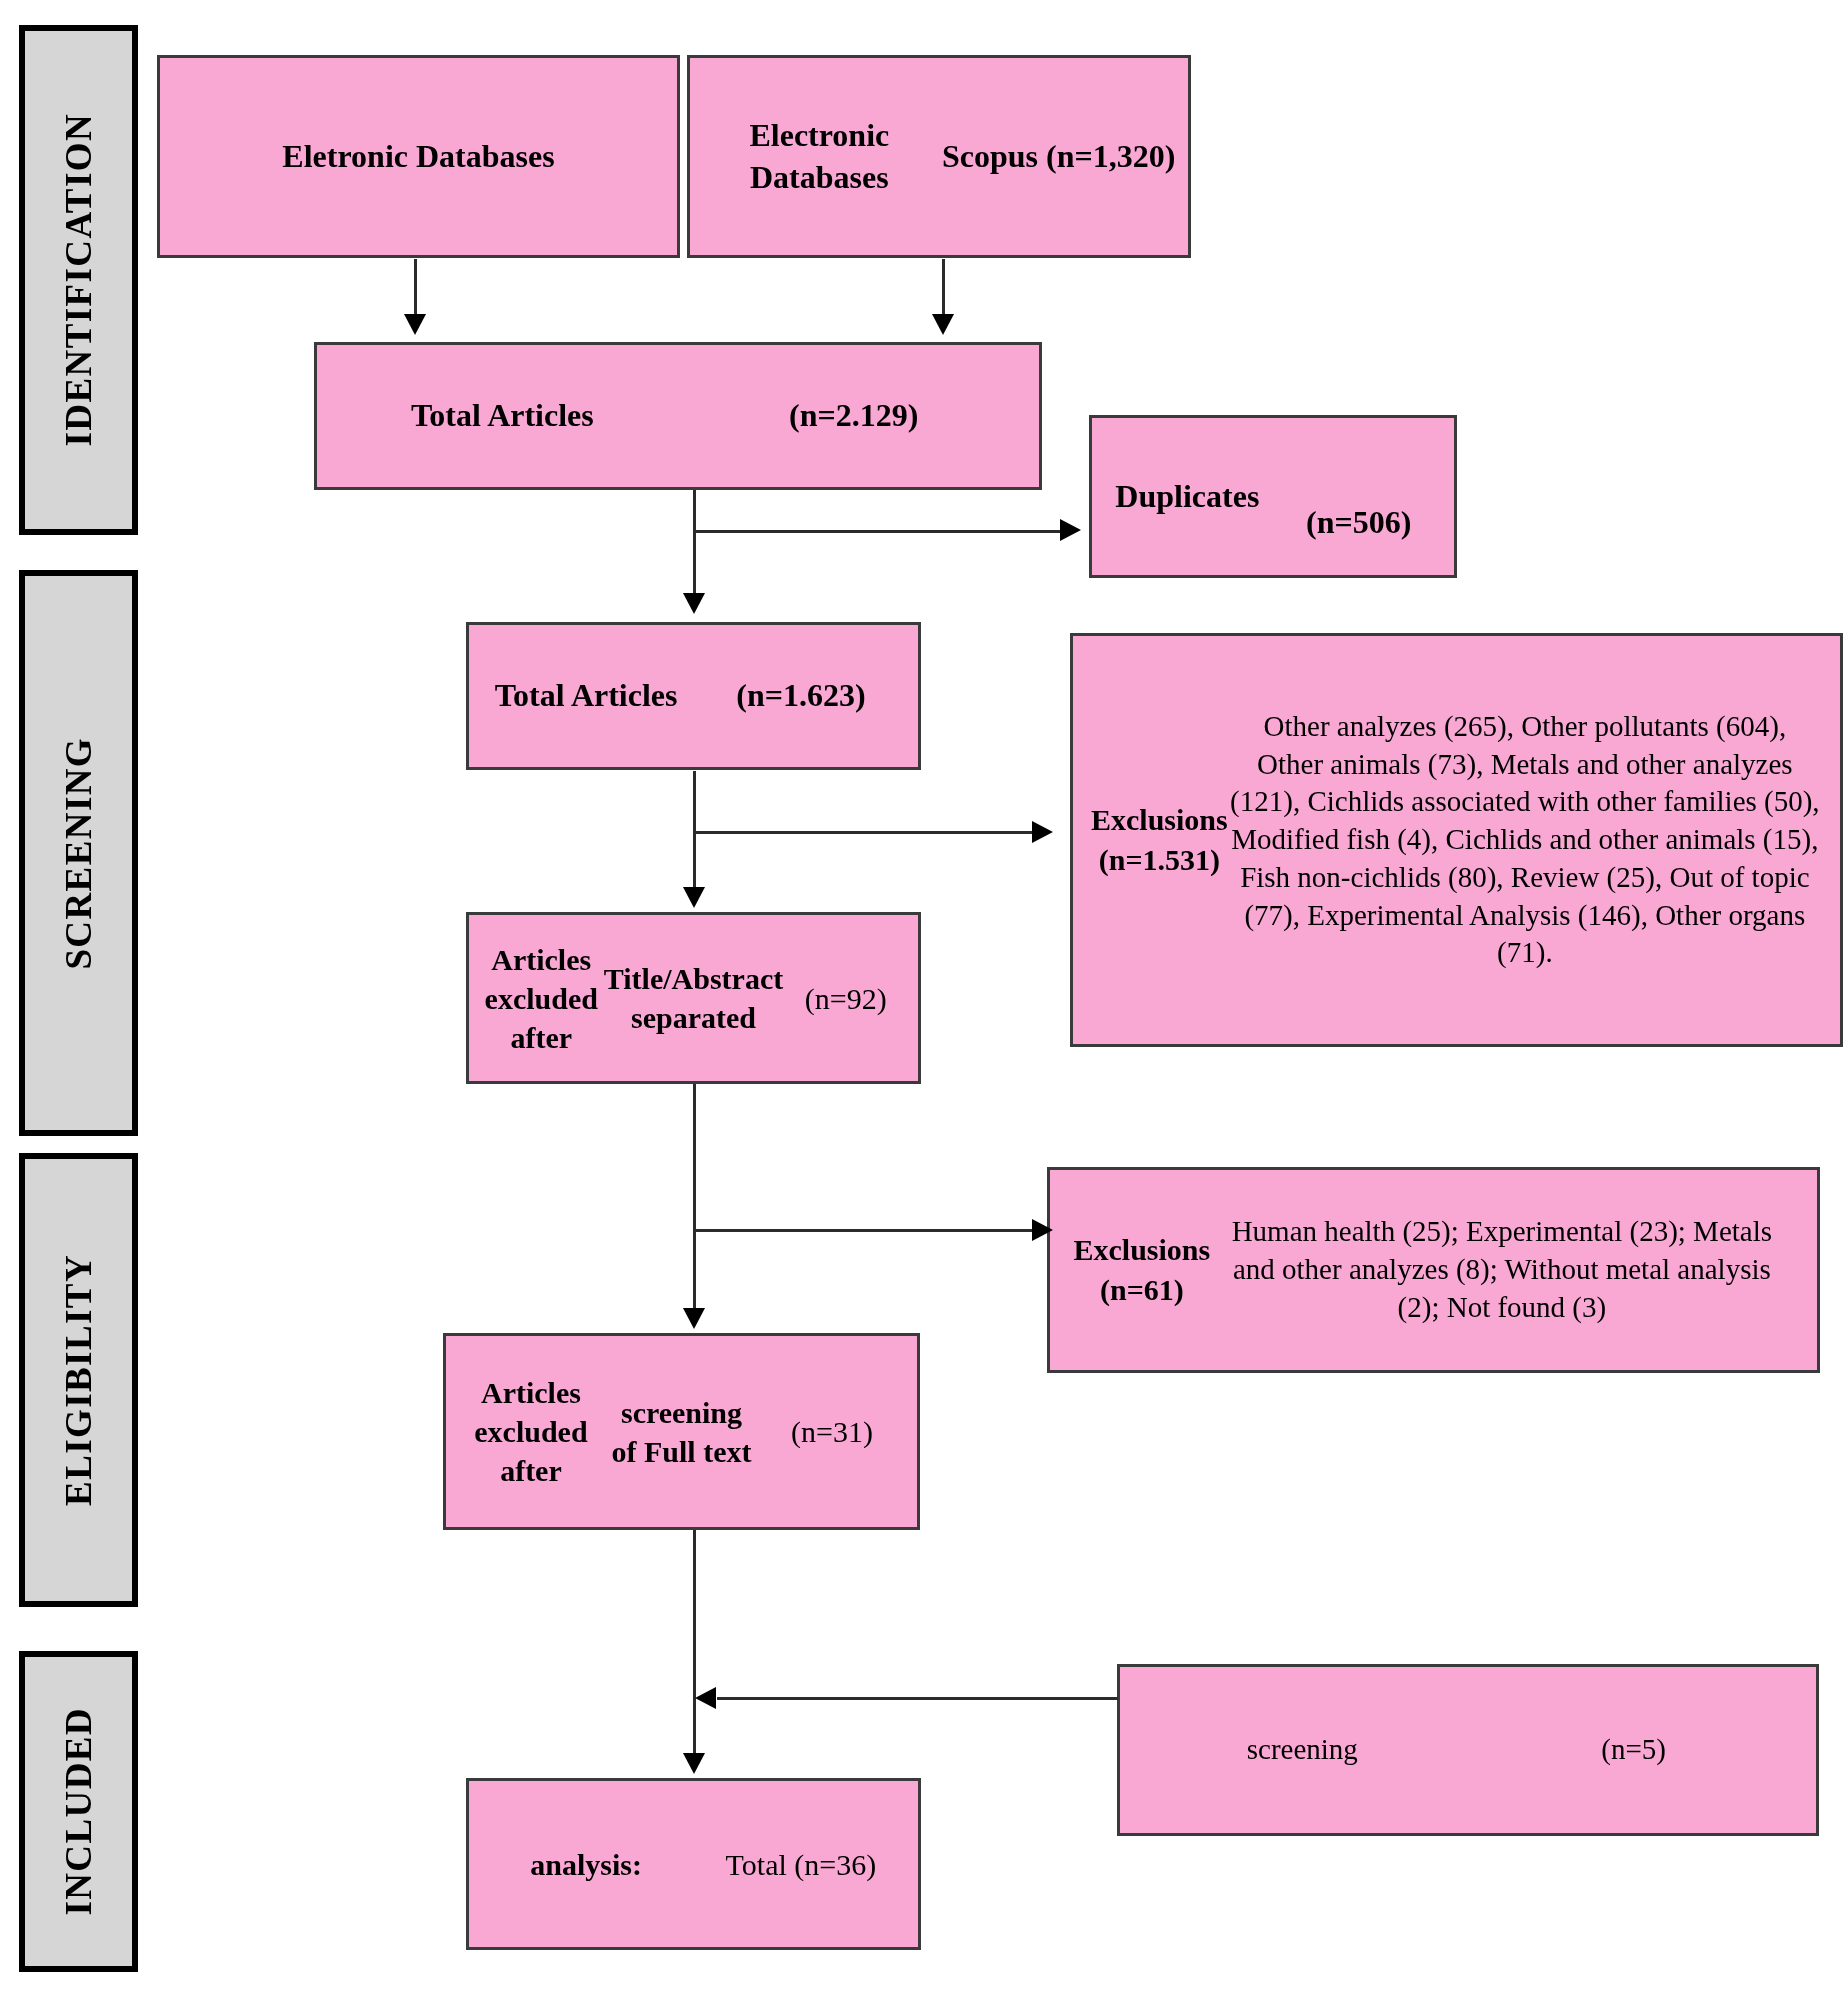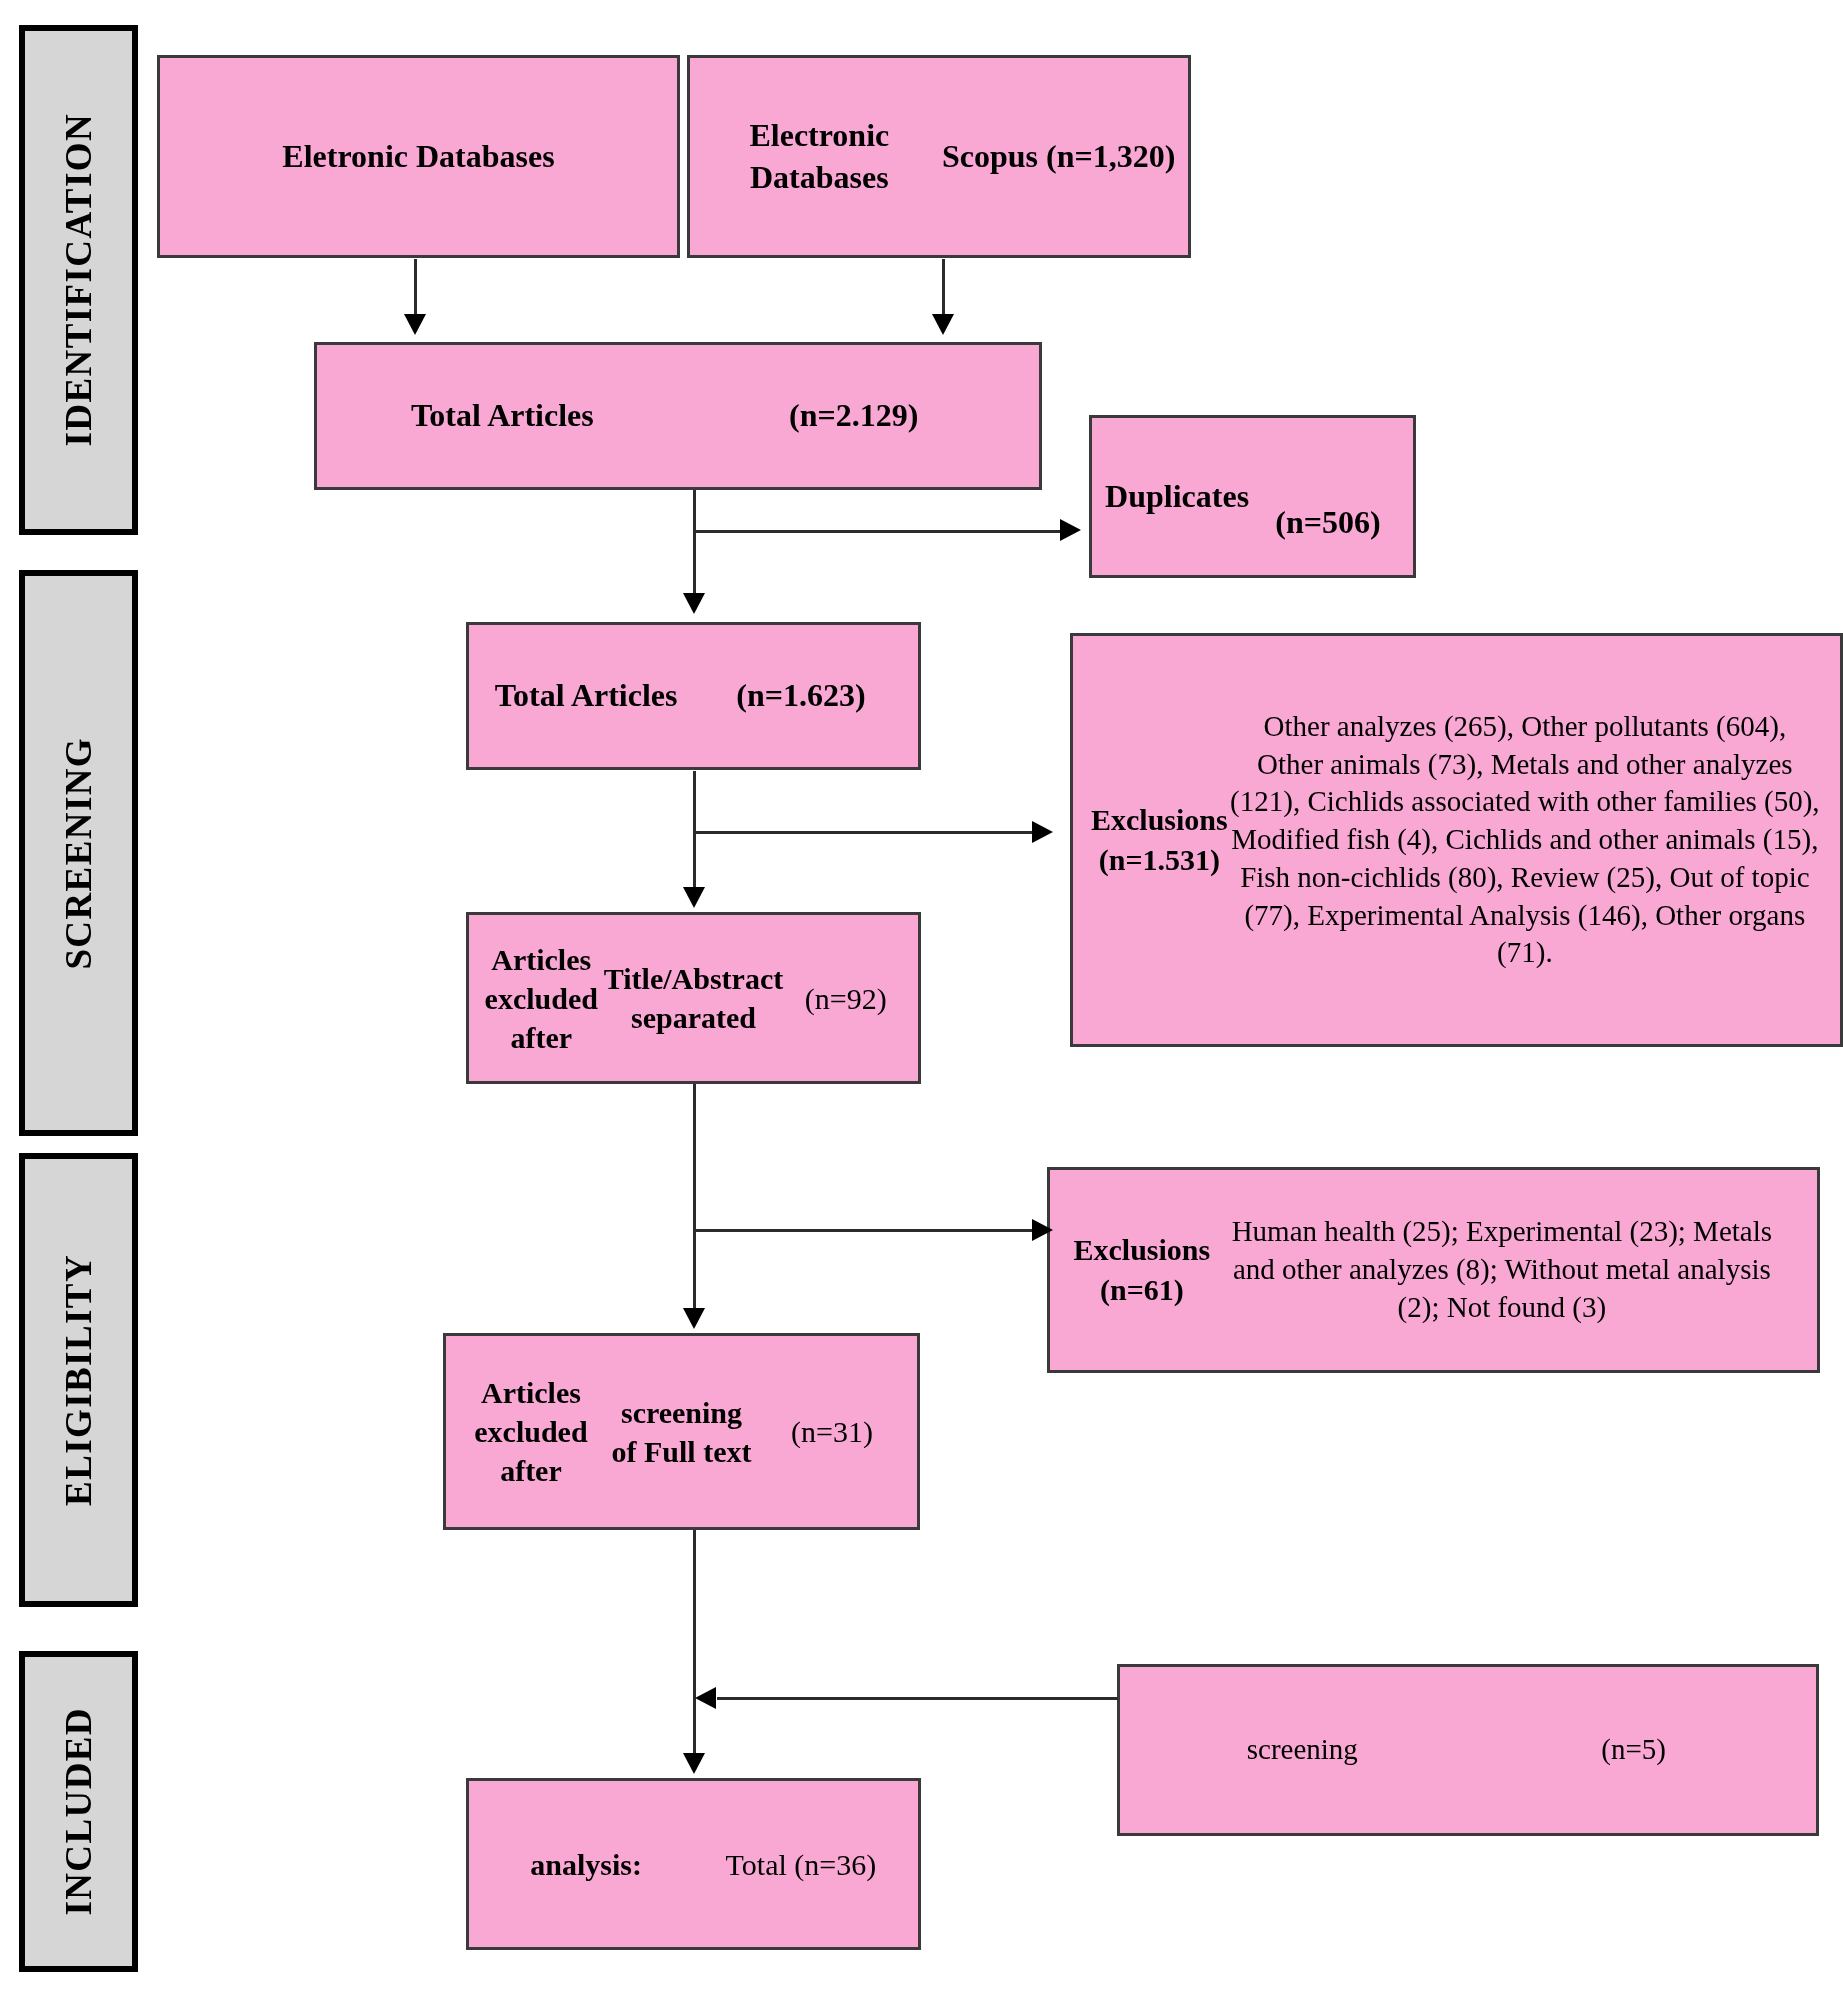--- a/index.html
+++ b/index.html
@@ -72,21 +72,21 @@
 <div class="arrow-d" style="left:404px;top:314px;"></div>
 
 <div class="vline" style="left:942px;top:259px;height:59px;"></div>
 <div class="arrow-d" style="left:932px;top:314px;"></div>
 
 <div class="box b-bold" style="left:314px;top:342px;width:728px;height:148px;">
   <span class="ln f46">Total Articles</span>
   <span class="ln f46">(n=2.129)</span>
 </div>
 
-<div class="box b-bold" style="left:1089px;top:415px;width:327px;height:163px;align-items:center;">
+<div class="box b-bold" style="left:1089px;top:415px;width:368px;height:163px;align-items:center;">
   <span class="ln f46">Duplicates</span>
   <span class="ln f46" style="margin-top:52px;">(n=506)</span>
 </div>
 
 <div class="vline" style="left:693px;top:490px;height:107px;"></div>
 <div class="arrow-d" style="left:683px;top:593px;"></div>
 
 <div class="hline" style="left:693px;top:530px;width:368px;"></div>
 <div class="arrow-r" style="left:1060px;top:519px;"></div>
 

